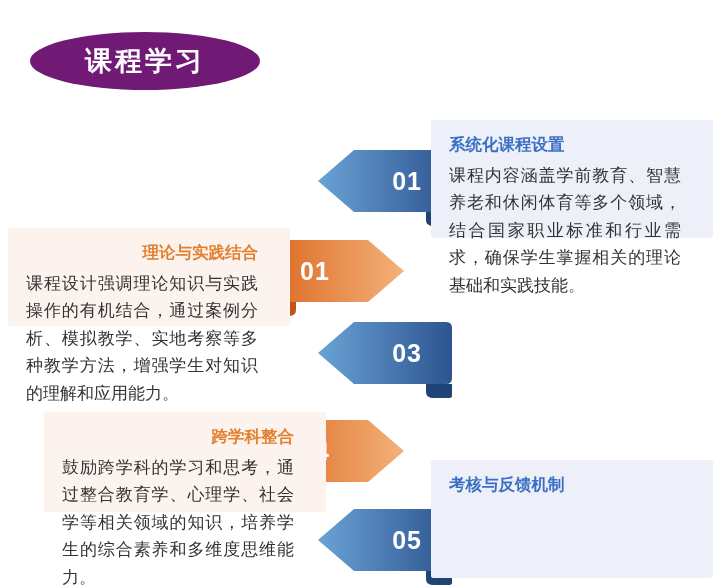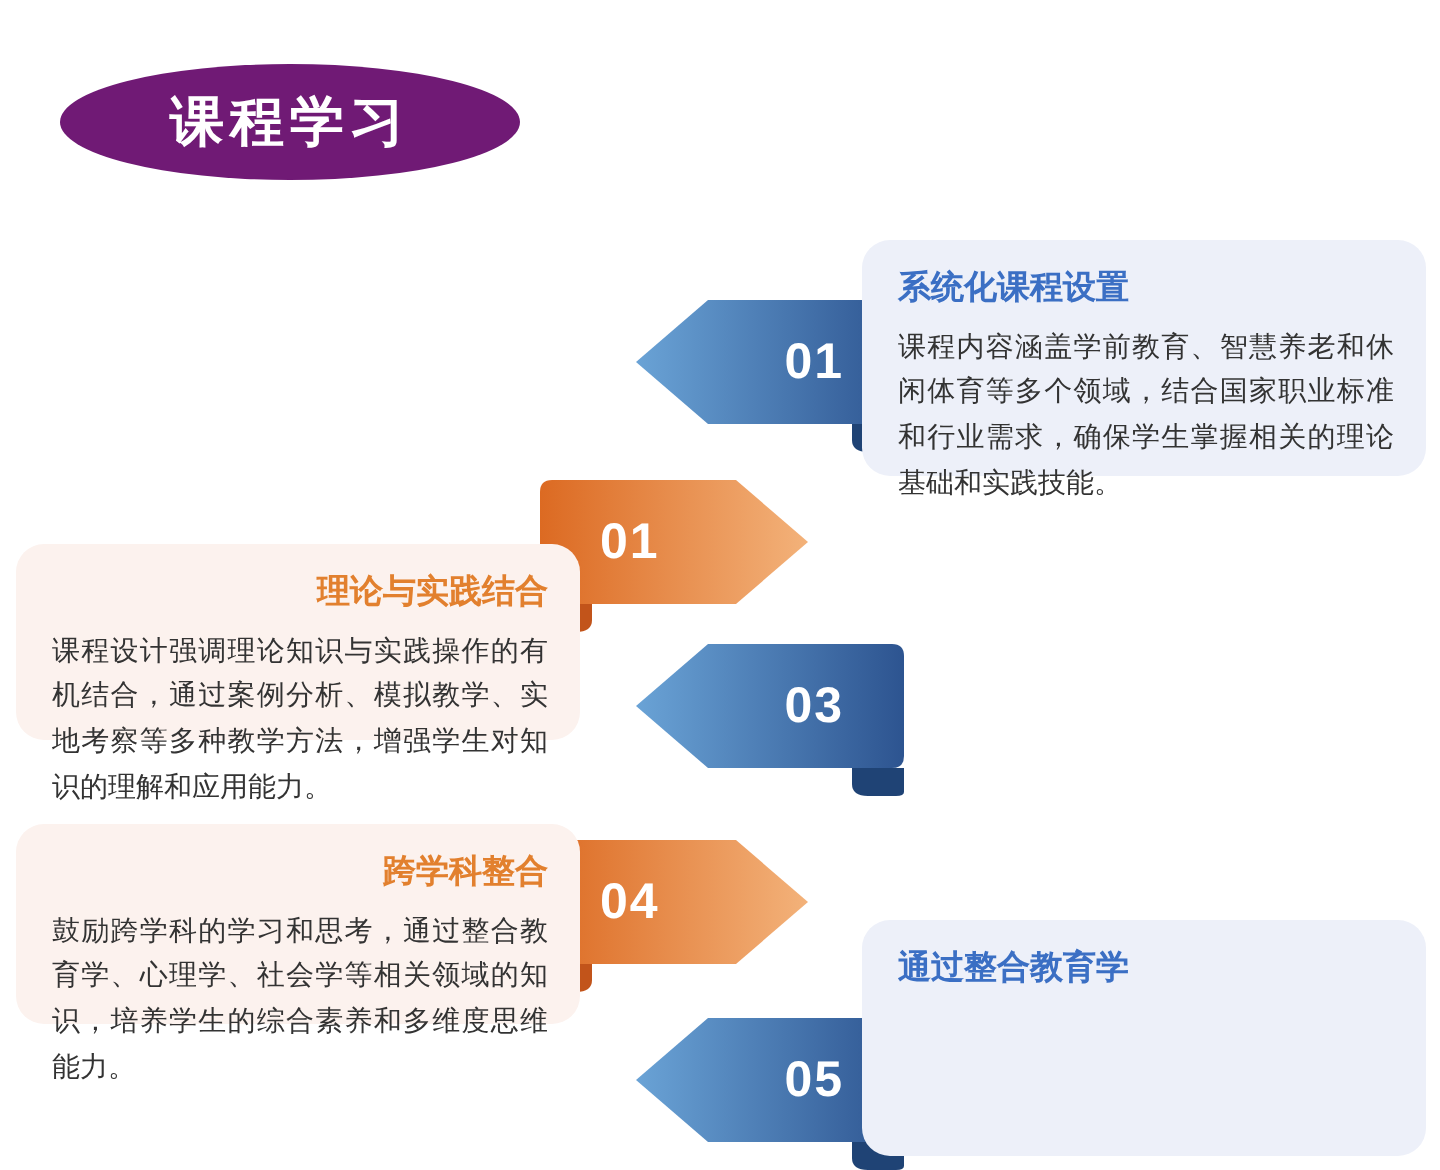--- a/index.html
+++ b/index.html
@@ -41,22 +41,22 @@
   .row {
     position: absolute;
     width: 720px;
     height: 130px;
   }
 
   
   .card {
     position: absolute;
     box-sizing: border-box;
-    border-radius: 14px;
-    padding: 14px 16px 16px 18px;
+    border-radius: 2px;
+    padding: 14px 32px 16px 18px;
   }
   .card-right {
     left: 431px;
     width: 282px;
     background: #EDF0F9;
     text-align: left;
   }
   .card-left {
     left: 8px;
     width: 282px;
@@ -66,21 +66,21 @@
   .card-title {
     font-size: 16.5px;
     font-weight: bold;
     line-height: 1.25;
     margin: 0 0 7px 0;
     white-space: nowrap;
   }
   .card-right .card-title { color: #3B6FC4; text-align: left; }
   .card-left  .card-title { color: #E2802E; text-align: right; }
   .card-body {
-    font-size: 14px;
+    font-size: 17px;
     line-height: 1.62;
     color: #333333;
     margin: 0;
     text-align: justify;
     text-justify: inter-ideograph;
   }
 
   
   .banner {
     position: absolute;
@@ -111,27 +111,27 @@
   
   #row-01 { top: 112px; }
   #row-02 { top: 228px; }
   #row-03 { top: 300px; }
   #row-04 { top: 412px; }
   #row-05 { top: 450px; }
 
   #card-01 { top: 8px;  height: 118px; }
   #banner-01 { top: 38px; }
 
-  #card-02 { top: 0px;  height: 98px; margin-top: 44px; }
+  #card-02 { top: 0px;  height: 98px; }
   #banner-02 { top: 12px; }
 
   #card-03 { top: 0px;  height: 104px; }
   #banner-03 { top: 22px; }
 
-  #card-04 { top: 0px;  height: 100px; }
+  #card-04 { top: 0px;  height: 100px; margin-left: 36px; }
   #banner-04 { top: 8px; }
 
   #card-05 { top: 10px; height: 118px; }
   #banner-05 { top: 40px; margin-top: 19px; }
 </style>
 </head>
 <body>
 
 <div id="title-badge">
   <span class="title-text">课程学习</span>
@@ -221,15 +221,15 @@
           <stop offset="0" stop-color="#6AA3D6"></stop>
           <stop offset="1" stop-color="#2D5490"></stop>
         </linearGradient>
       </defs>
       <path d="M108 62 L134 62 L134 74 Q134 76 130 76 L116 76 Q108 76 108 70 Z" fill="#1F4375"></path>
       <path d="M36 0 L128 0 Q134 0 134 6 L134 56 Q134 62 128 62 L36 62 L0 31 Z" fill="url(#gb5)"></path>
     </svg>
     <span class="num">05</span>
   </div>
   <div class="card card-right" id="card-05">
-    <p class="card-title">通过整合教育学</p>
+    <p class="card-title">考核与反馈机制</p>
   </div>
 </div>
 
 </body></html>

